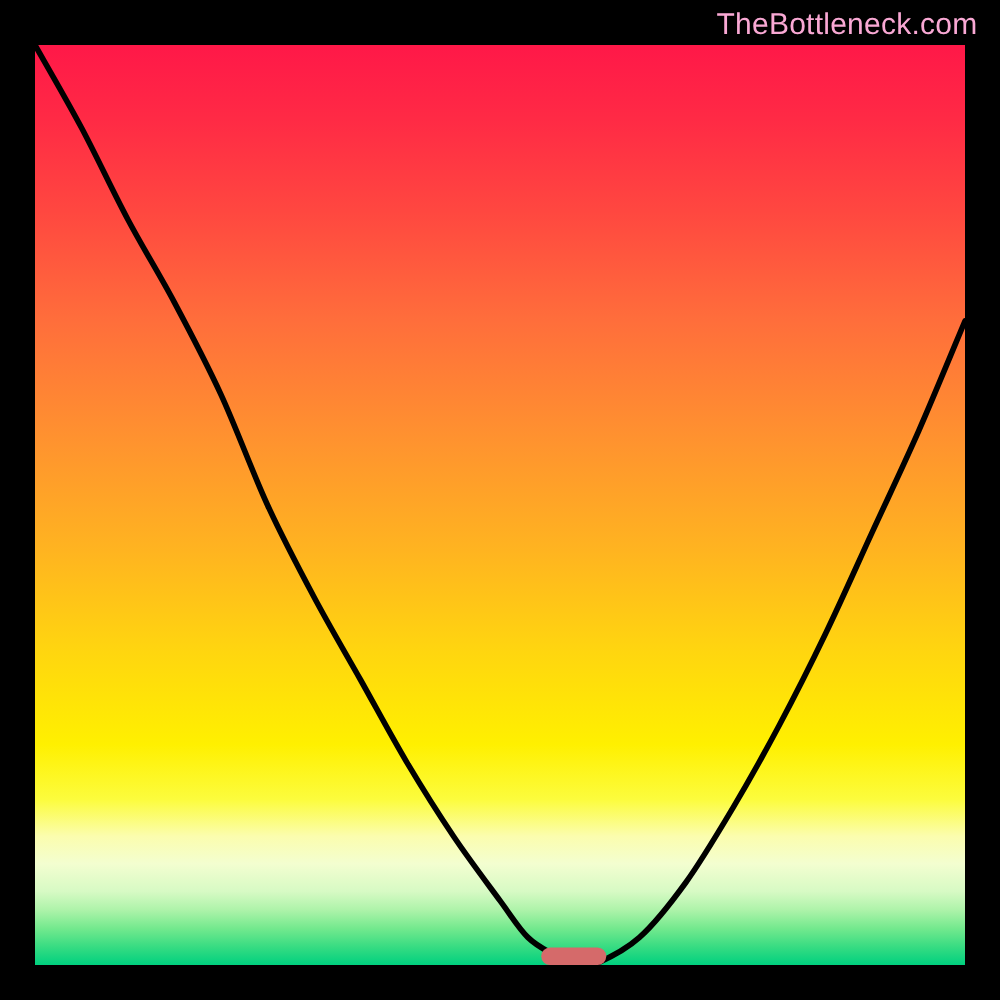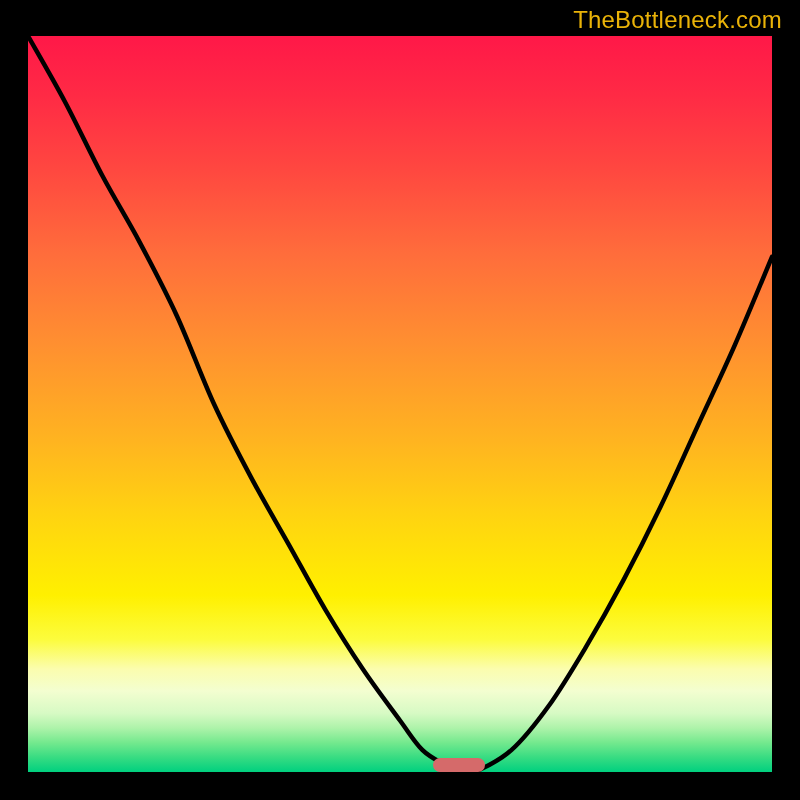--- a/index.html
+++ b/index.html
@@ -16,21 +16,21 @@
     left: 0;
     top: 0;
     width: 800px;
     height: 800px;
     box-sizing: border-box;
   }
   .watermark {
     position: absolute;
     top: 6px;
     right: 18px;
-    color: #eab308;
+    color: #f9a8d4;
     font-size: 24px;
     font-weight: 500;
     letter-spacing: 0.2px;
     z-index: 5;
   }
   .plot {
     position: absolute;
     left: 28px;
     top: 36px;
     width: 744px;

